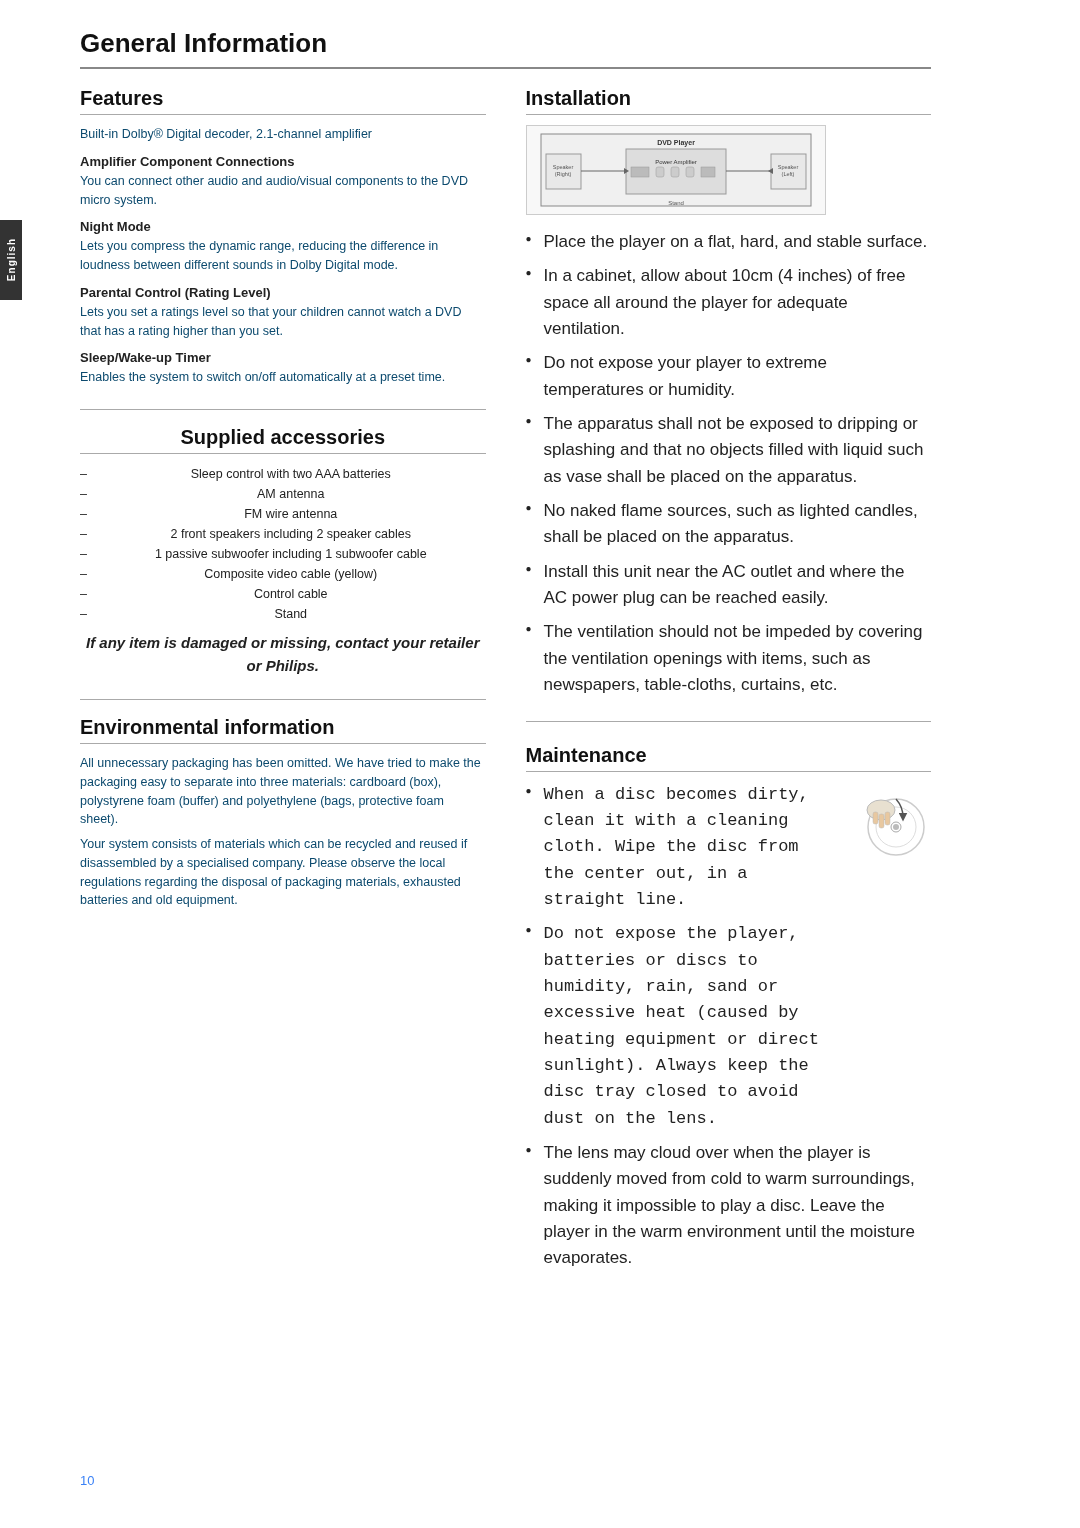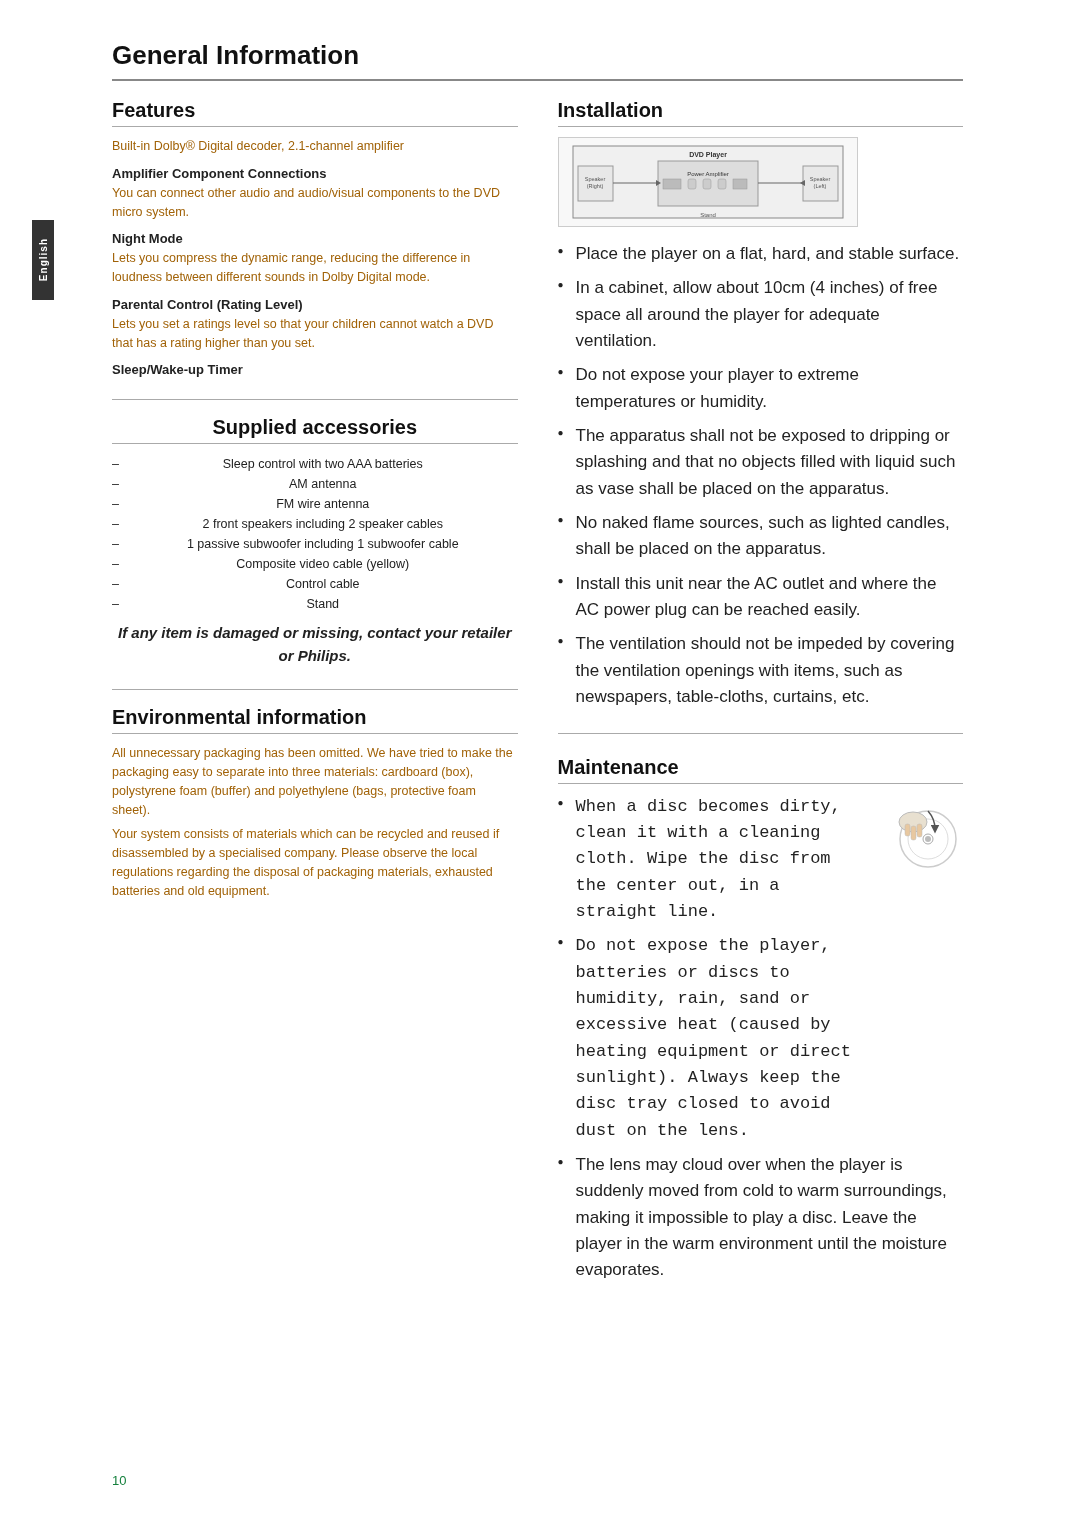--- a/index.html
+++ b/index.html
@@ -9,23 +9,22 @@
       background: #fff;
       font-family: Arial, Helvetica, sans-serif;
       font-size: 13px;
       color: #222;
       position: relative;
     }
 
     .page-container {
       width: 1011px;
       min-height: 1528px;
-      padding: 40px 80px 60px 80px;
-      position: relative;
-      margin-left: 32px;
+      padding: 28px 80px 60px 80px;
+      position: relative;
     }
 
     
     .side-tab {
       position: absolute;
       left: 0;
       top: 220px;
       width: 22px;
       height: 80px;
       background: #333;
@@ -80,21 +79,21 @@
     .sub-title {
       font-size: 13px;
       font-weight: bold;
       margin-top: 10px;
       margin-bottom: 3px;
     }
 
     .body-text {
       font-size: 12.5px;
       line-height: 1.5;
-      color: #a16207;
+      color: #0c4a6e;
       margin-bottom: 6px;
     }
 
     
     .features-section {
       margin-bottom: 22px;
     }
 
     
     .accessories-section {
@@ -195,21 +194,21 @@
       width: 80px;
       height: 75px;
     }
 
     
     .page-number {
       position: absolute;
       bottom: 40px;
       left: 80px;
       font-size: 13px;
-      color: #15803d;
+      color: #3b82f6;
     }
 
     hr.section-divider {
       border: none;
       border-top: 1.5px solid #aaa;
       margin: 16px 0;
     }
   </style>
 </head>
 <body>
@@ -238,20 +237,21 @@
           <div>
             <div class="sub-title">Night Mode</div>
             <p class="body-text">Lets you compress the dynamic range, reducing the difference in loudness between different sounds in Dolby Digital mode.</p>
           </div>
           <div>
             <div class="sub-title">Parental Control (Rating Level)</div>
             <p class="body-text">Lets you set a ratings level so that your children cannot watch a DVD that has a rating higher than you set.</p>
           </div>
           <div>
             <div class="sub-title">Sleep/Wake-up Timer</div>
+            <p class="body-text">Enables the system to switch on/off automatically at a preset time.</p>
           </div>
         </div>
       </div>
 
       <hr class="section-divider">
 
       <div class="accessories-section">
         <div class="section-title">Supplied accessories</div>
         <ul class="accessories-list">
           <li>Sleep control with two AAA batteries</li>

